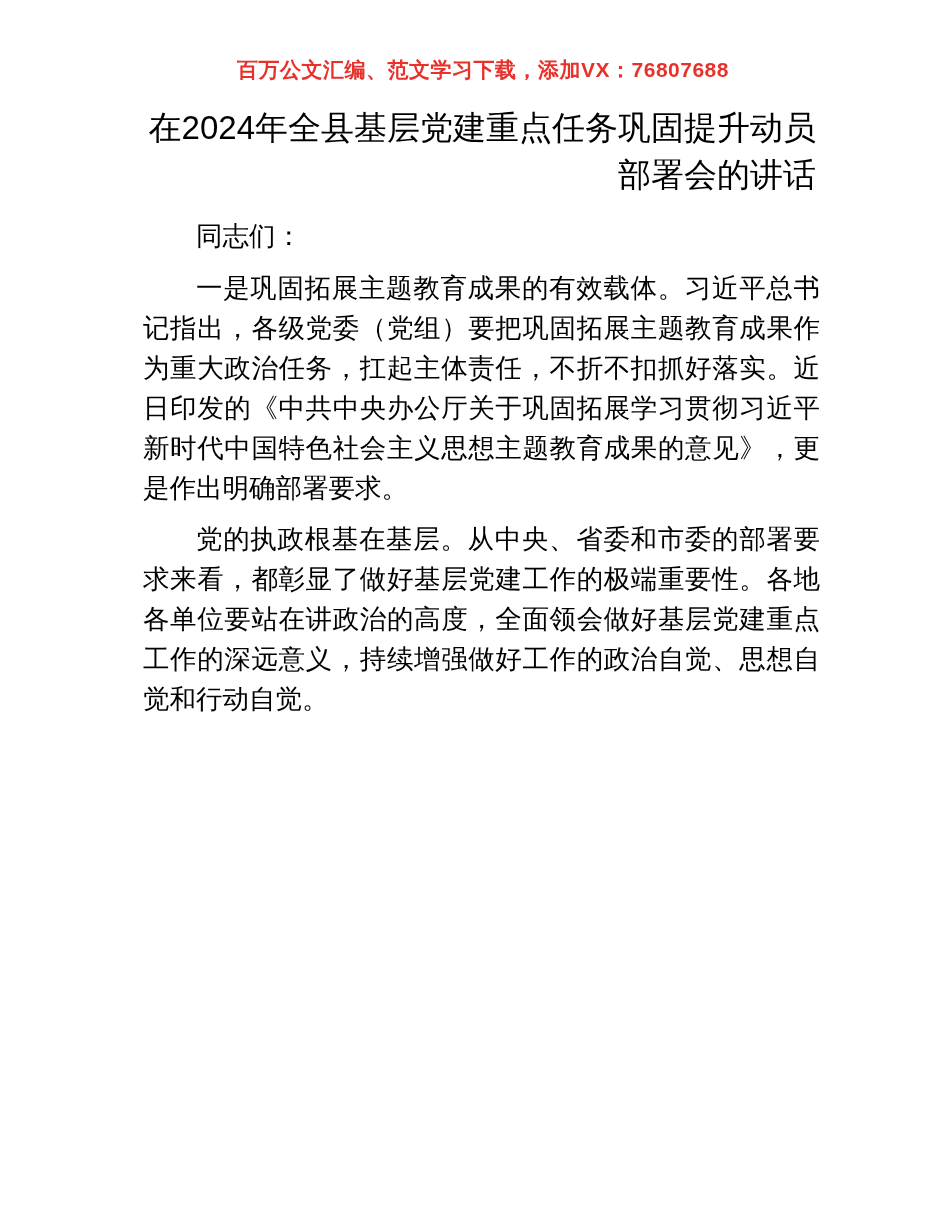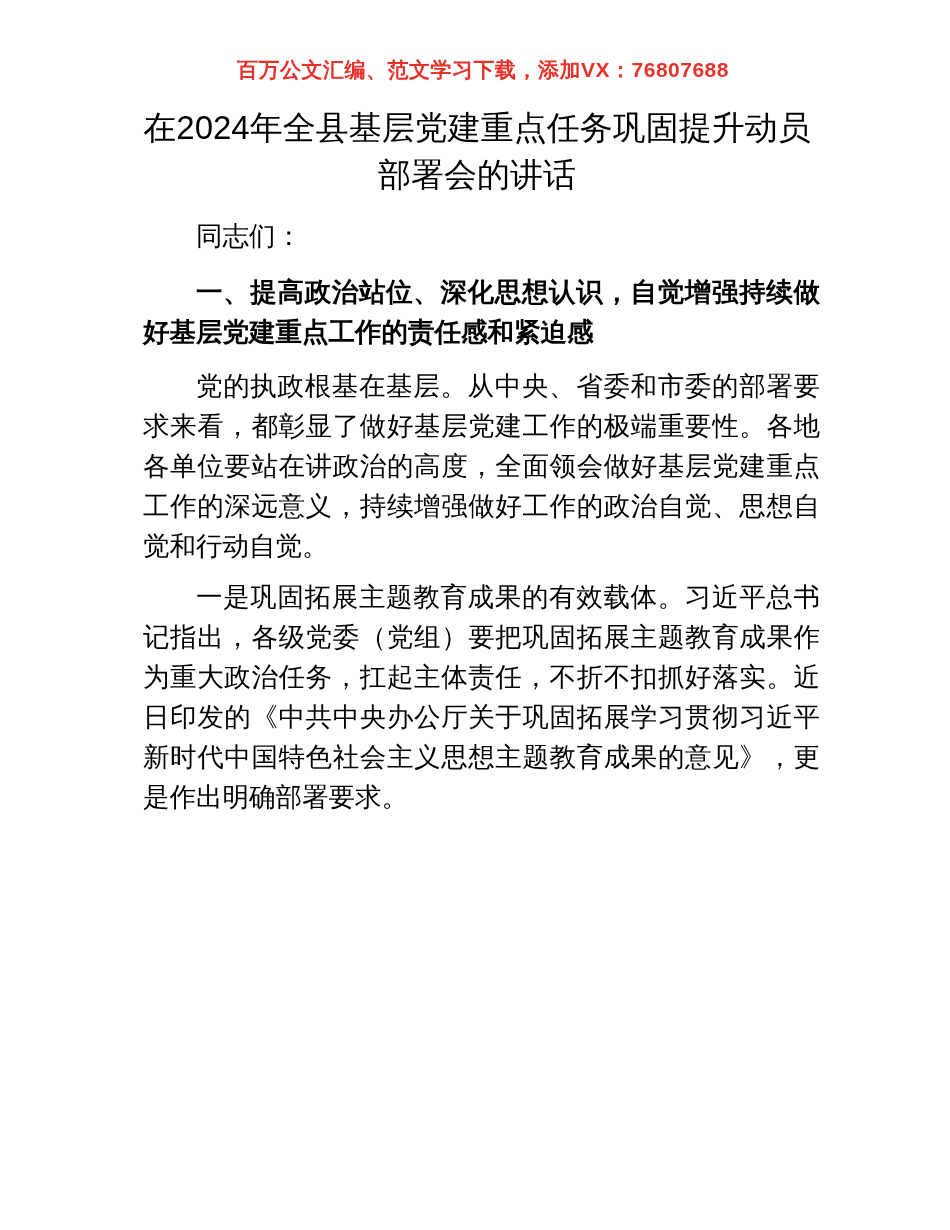--- a/index.html
+++ b/index.html
@@ -44,21 +44,21 @@
     position: absolute;
     top: 104px;
     left: 134px;
     width: 686px;
   }
 
   .doc-title {
     font-size: 33px;
     line-height: 47px;
     font-weight: 500;
-    text-align: center;
+    text-align: right;
     letter-spacing: 0px;
     margin: 0 0 18px 0;
     padding: 0 4px;
   }
 
   .para {
     font-size: 26.5px;
     line-height: 40px;
     text-align: justify;
     text-justify: inter-ideograph;
@@ -85,20 +85,19 @@
 
   <div class="promo-header">百万公文汇编、范文学习下载，添加VX：76807688</div>
 
   <div class="doc-body">
 
     <h1 class="doc-title">在2024年全县基层党建重点任务巩固提升动员部署会的讲话</h1>
 
     <p class="para salutation">同志们：</p>
 
 
-    <p class="para section-heading">一、提高政治站位、深化思想认识，自觉增强持续做好基层党建重点工作的责任感和紧迫感</p>
+
+    <p class="para">一是巩固拓展主题教育成果的有效载体。习近平总书记指出，各级党委（党组）要把巩固拓展主题教育成果作为重大政治任务，扛起主体责任，不折不扣抓好落实。近日印发的《中共中央办公厅关于巩固拓展学习贯彻习近平新时代中国特色社会主义思想主题教育成果的意见》，更是作出明确部署要求。</p>
 
     <p class="para">党的执政根基在基层。从中央、省委和市委的部署要求来看，都彰显了做好基层党建工作的极端重要性。各地各单位要站在讲政治的高度，全面领会做好基层党建重点工作的深远意义，持续增强做好工作的政治自觉、思想自觉和行动自觉。</p>
-
-    <p class="para">一是巩固拓展主题教育成果的有效载体。习近平总书记指出，各级党委（党组）要把巩固拓展主题教育成果作为重大政治任务，扛起主体责任，不折不扣抓好落实。近日印发的《中共中央办公厅关于巩固拓展学习贯彻习近平新时代中国特色社会主义思想主题教育成果的意见》，更是作出明确部署要求。</p>
 
   </div>
 </div>
 
 </body></html>

